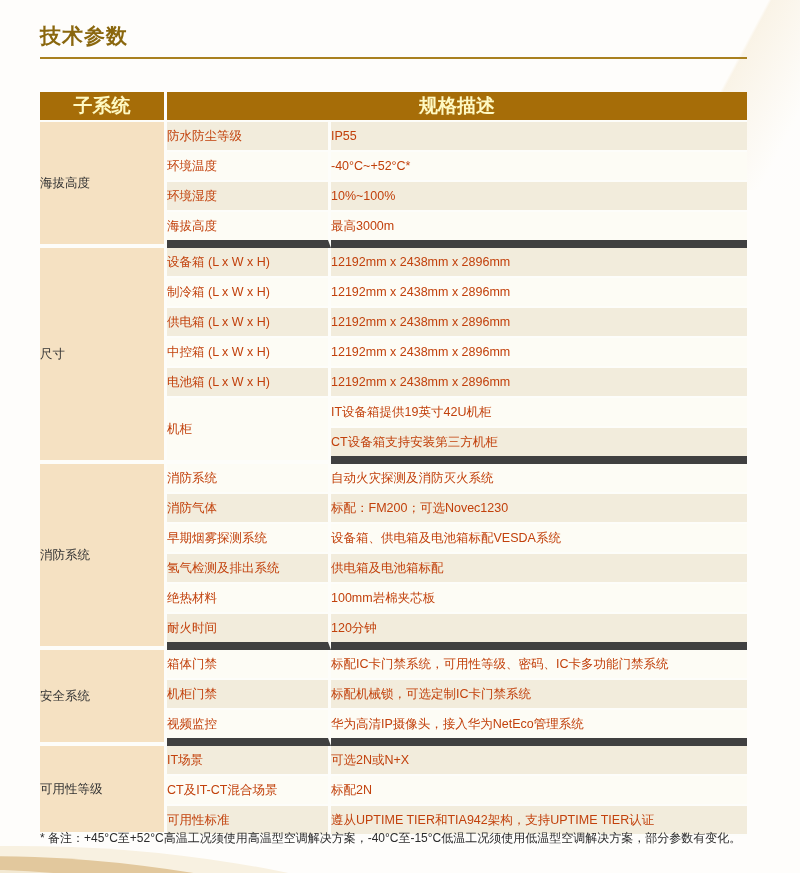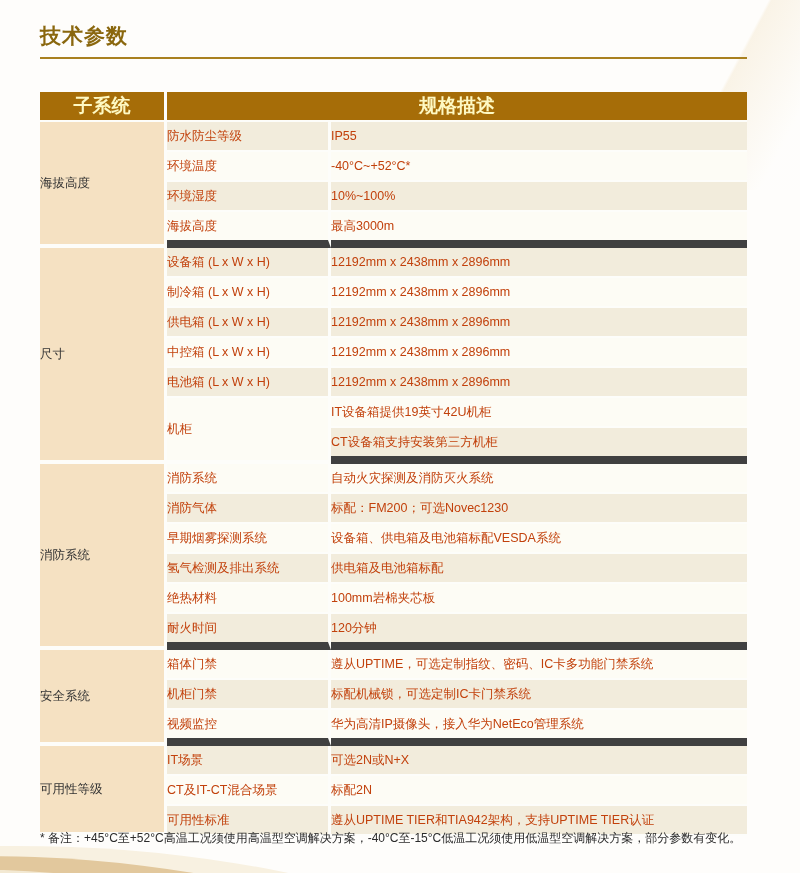--- a/index.html
+++ b/index.html
@@ -161,21 +161,21 @@
       <td class="v">100mm岩棉夹芯板</td>
     </tr>
     <tr class="rt">
       <td class="l se">耐火时间</td>
       <td class="v se">120分钟</td>
     </tr>
 
     <tr class="rw">
       <td class="g" rowspan="3">安全系统</td>
       <td class="l">箱体门禁</td>
-      <td class="v">遵从UPTIME，可选定制指纹、密码、IC卡多功能门禁系统</td>
+      <td class="v">标配IC卡门禁系统，可用性等级、密码、IC卡多功能门禁系统</td>
     </tr>
     <tr class="rt">
       <td class="l">机柜门禁</td>
       <td class="v">标配机械锁，可选定制IC卡门禁系统</td>
     </tr>
     <tr class="rw">
       <td class="l se">视频监控</td>
       <td class="v se">华为高清IP摄像头，接入华为NetEco管理系统</td>
     </tr>
 

